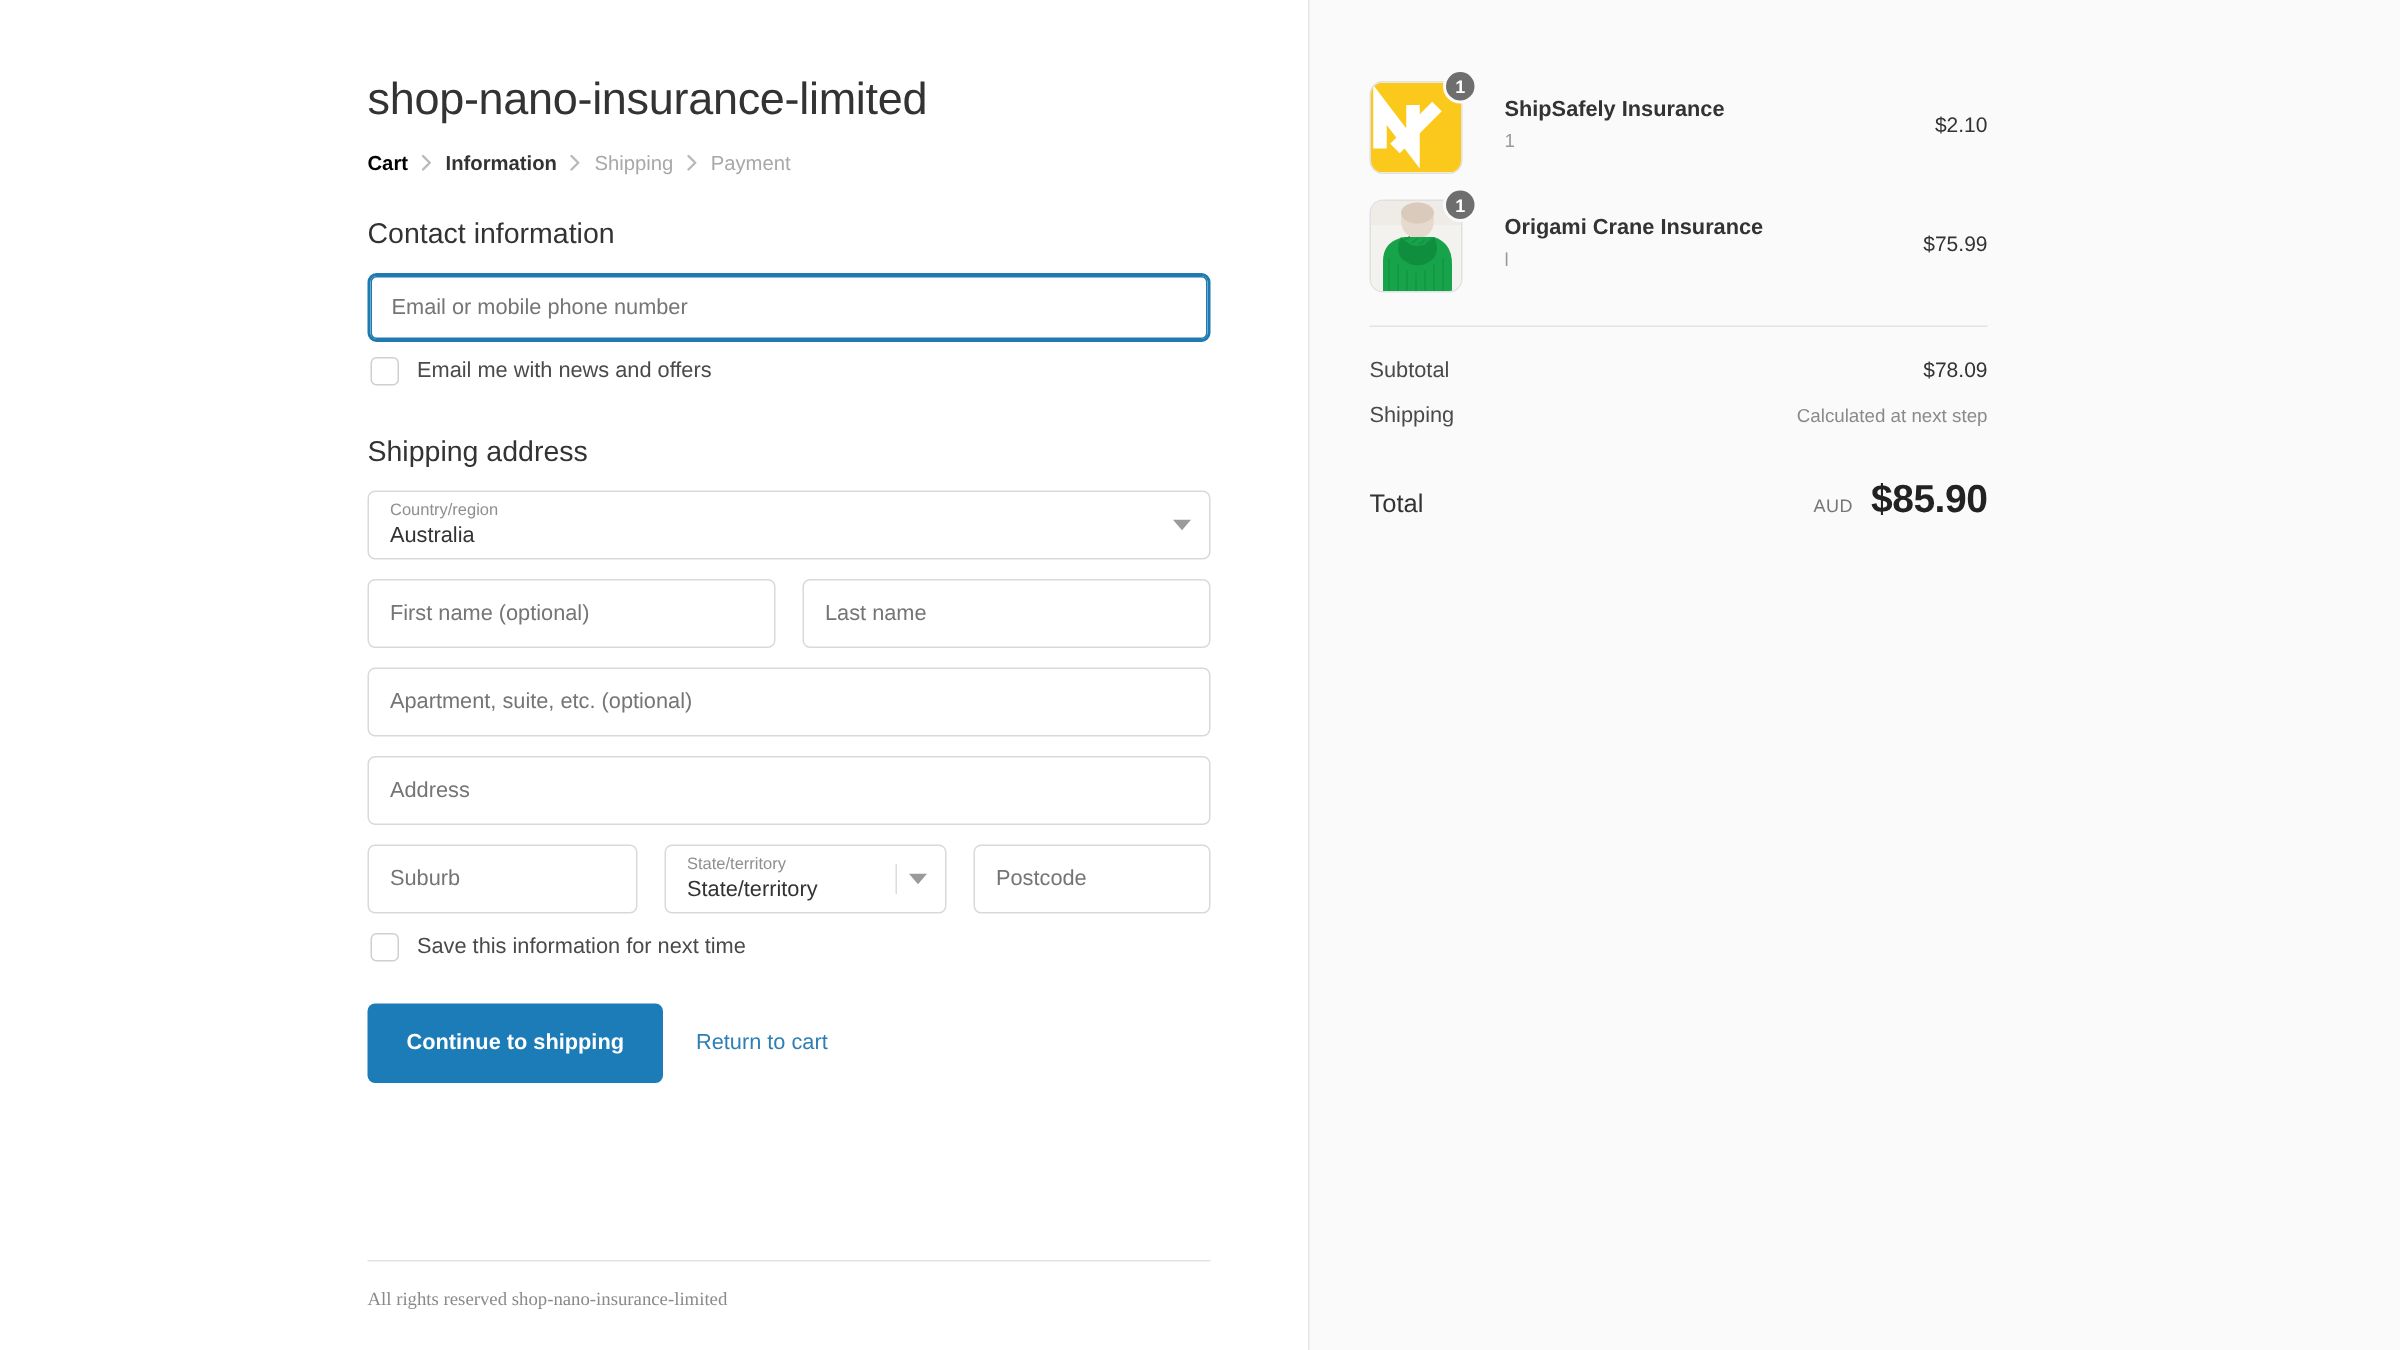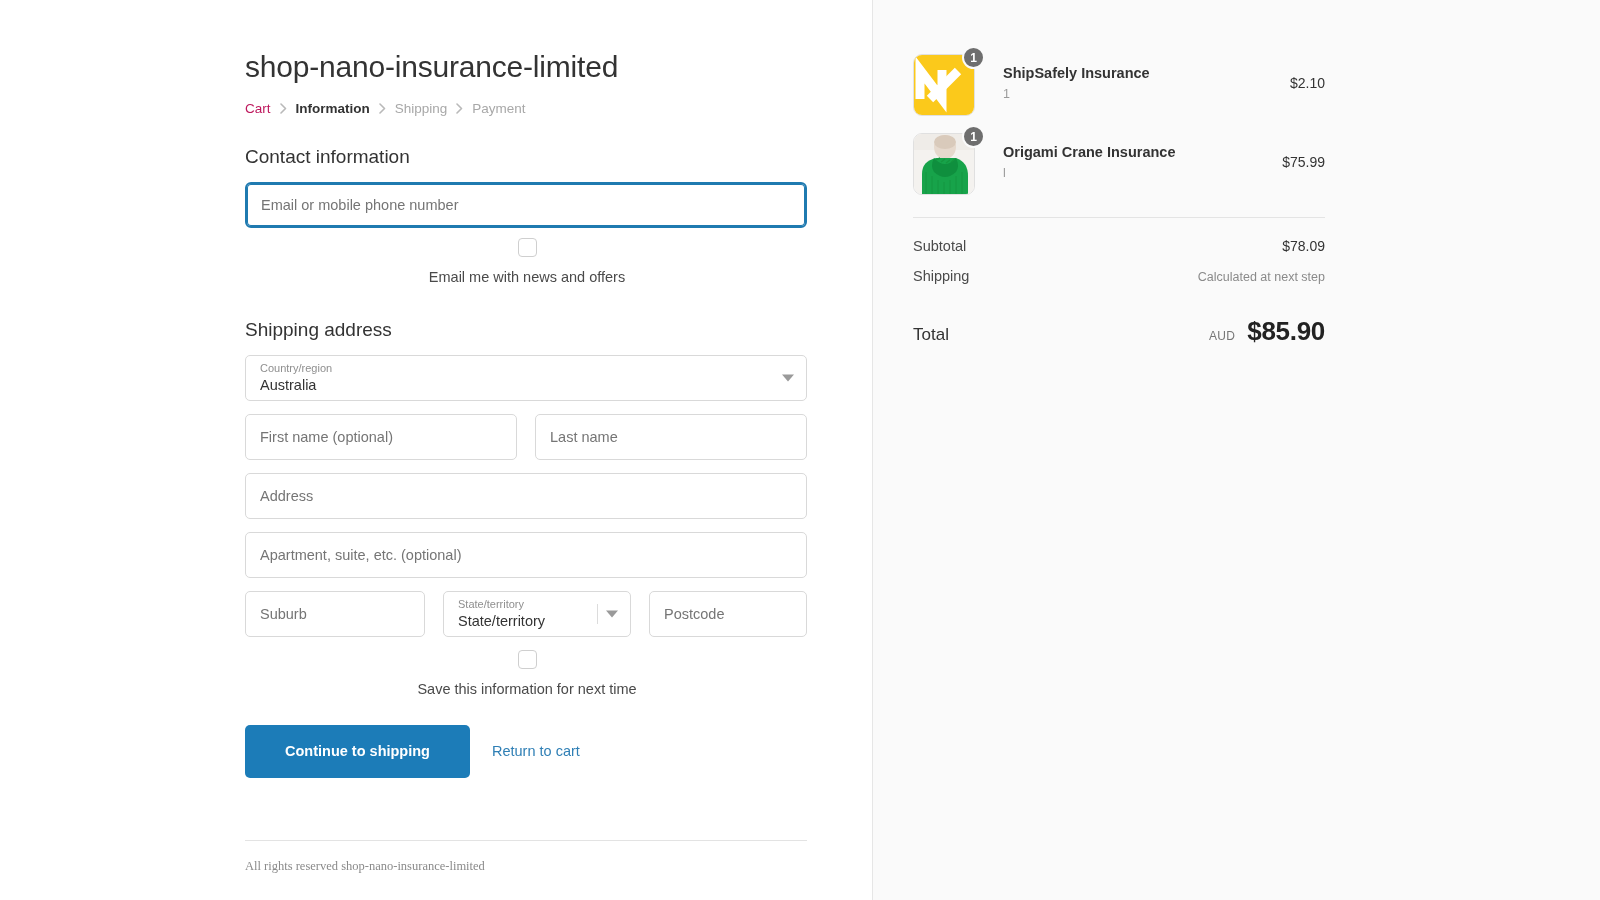--- a/index.html
+++ b/index.html
@@ -20,21 +20,21 @@
     position: relative;
   }
   .main-inner { width: 562px; margin-left: 245px; padding-top: 50px; }
 
   .shop-title {
     font-size: 30px; font-weight: 400; color: #333333;
     letter-spacing: -0.2px; margin: 0 0 16px 0; line-height: 1.15;
   }
 
   .breadcrumb { display: flex; align-items: center; font-size: 13.5px; margin-bottom: 30px; }
-  .crumb-link { color: #be185d; text-decoration: none; }
+  .crumb-link { color: #000000; text-decoration: none; font-weight: bold; }
   .crumb-current { color: #333333; font-weight: bold; }
   .crumb-muted { color: #a8a8a8; }
   .crumb-sep {
     color: #b9b9b9; margin: 0 9px; font-size: 12px; line-height: 1;
     display: inline-flex; align-items: center;
   }
   .crumb-sep svg { display: block; }
 
   .section-title {
     font-size: 19px; font-weight: 400; color: #333333;
@@ -78,35 +78,35 @@
     width: 0; height: 0;
     border-left: 6px solid transparent; border-right: 6px solid transparent;
     border-top: 7px solid #9a9a9a;
   }
   .sel-divider {
     position: absolute; right: 32px; top: 50%; transform: translateY(-50%);
     width: 1px; height: 20px; background: #dcdcdc;
   }
 
   
-  .check-row { display: flex; align-items: center; gap: 12px; margin: 10px 0 0 2px; flex-direction: column; }
+  .check-row { display: flex; align-items: center; gap: 12px; margin: 10px 0 0 2px; }
   .checkbox {
     width: 19px; height: 19px; border: 1px solid #cfcfcf;
     border-radius: 4px; background: #fff; flex: none;
   }
   .check-label { font-size: 14.5px; color: #4a4a4a; }
 
   
   .actions { display: flex; align-items: center; gap: 22px; margin-top: 28px; }
   .btn-primary {
     background: #1c7cb8; color: #ffffff;
     border: none; border-radius: 5px;
     font-family: "Liberation Sans", sans-serif;
     font-size: 14.5px; font-weight: bold;
-    padding: 0 40px; height: 53px;
+    padding: 0 26px; height: 53px;
     display: flex; align-items: center; justify-content: center;
     cursor: pointer;
   }
   .link-btn {
     color: #2f7fb5; font-size: 14.5px; text-decoration: none;
     background: none; border: none; cursor: pointer;
     font-family: "Liberation Sans", sans-serif;
   }
 
   
@@ -208,23 +208,23 @@
         <span class="sel-label">Country/region</span>
         <span class="sel-value">Australia</span>
         <span class="chevron"></span>
       </div>
 
       <div class="row">
         <input class="field" type="text" style="flex: 1 1 0%;" placeholder="First name (optional)">
         <input class="field" type="text" style="flex: 1 1 0%;" placeholder="Last name">
       </div>
 
+      <input class="field mb13" type="text" placeholder="Apartment, suite, etc. (optional)" style="">
+
       <input class="field mb13" type="text" placeholder="Address" style="">
-
-      <input class="field mb13" type="text" placeholder="Apartment, suite, etc. (optional)" style="">
 
       <div class="row">
         <input class="field" type="text" style="width: 180px; flex: 0 0 auto;" placeholder="Suburb">
         <div class="select-wrap" style="width:188px;flex:none">
           <span class="sel-label">State/territory</span>
           <span class="sel-value">State/territory</span>
           <span class="sel-divider"></span>
           <span class="chevron"></span>
         </div>
         <input class="field" type="text" style="flex: 1 1 0%;" placeholder="Postcode">

